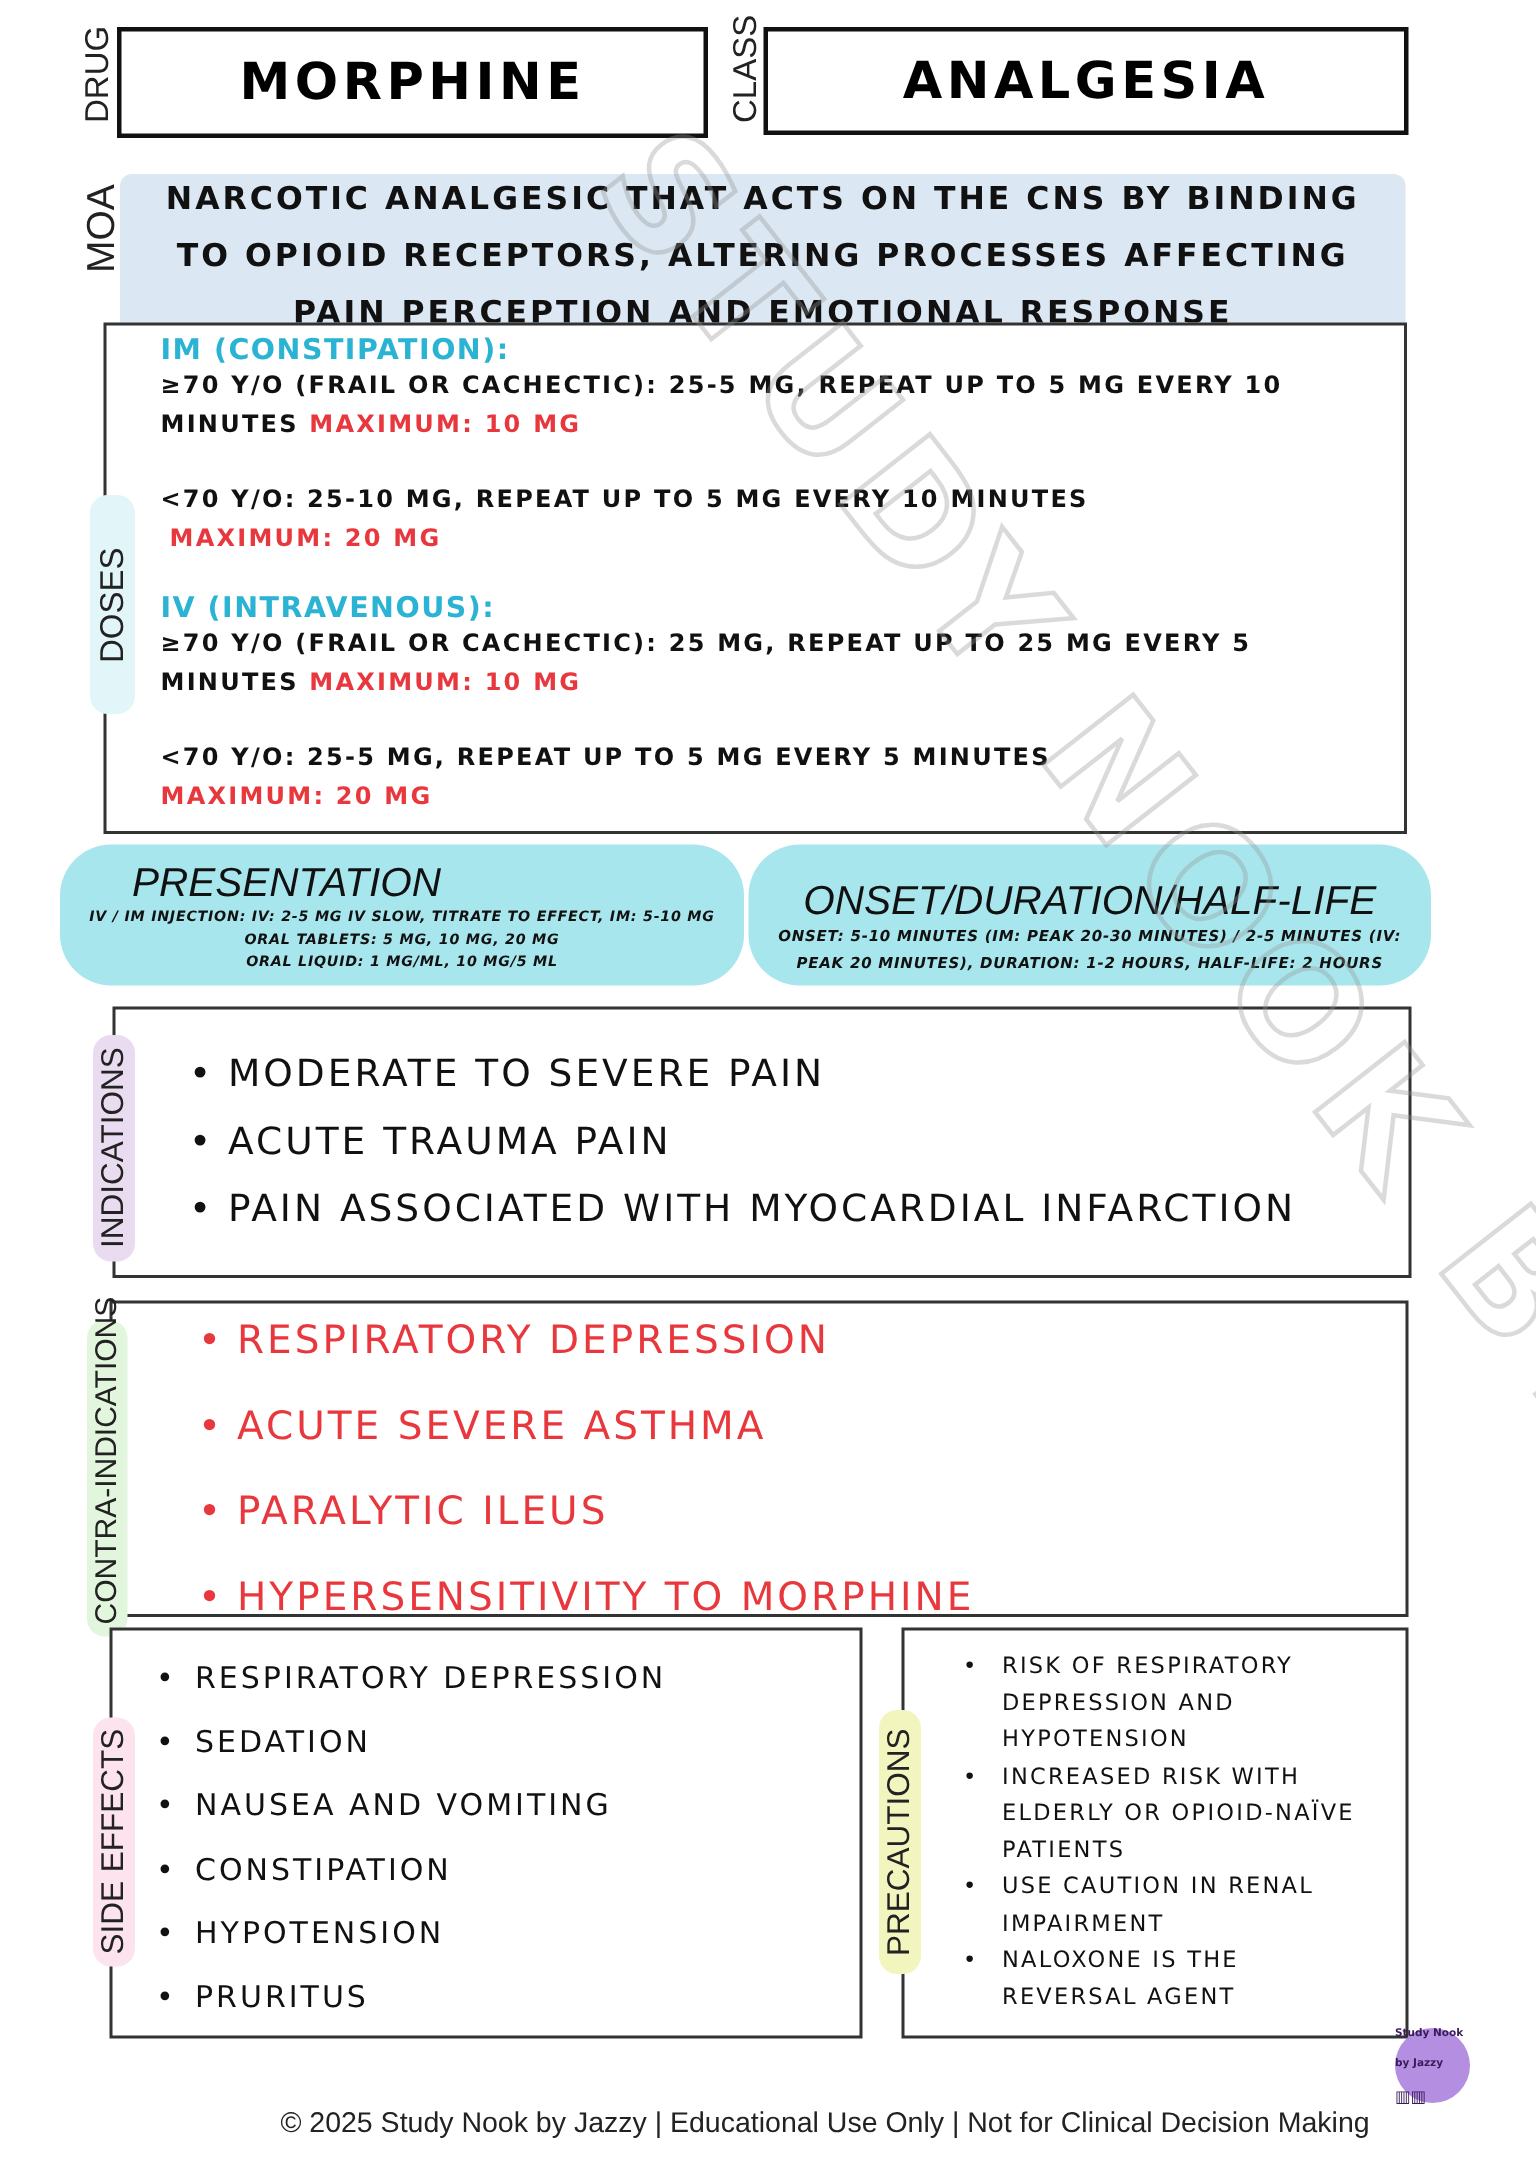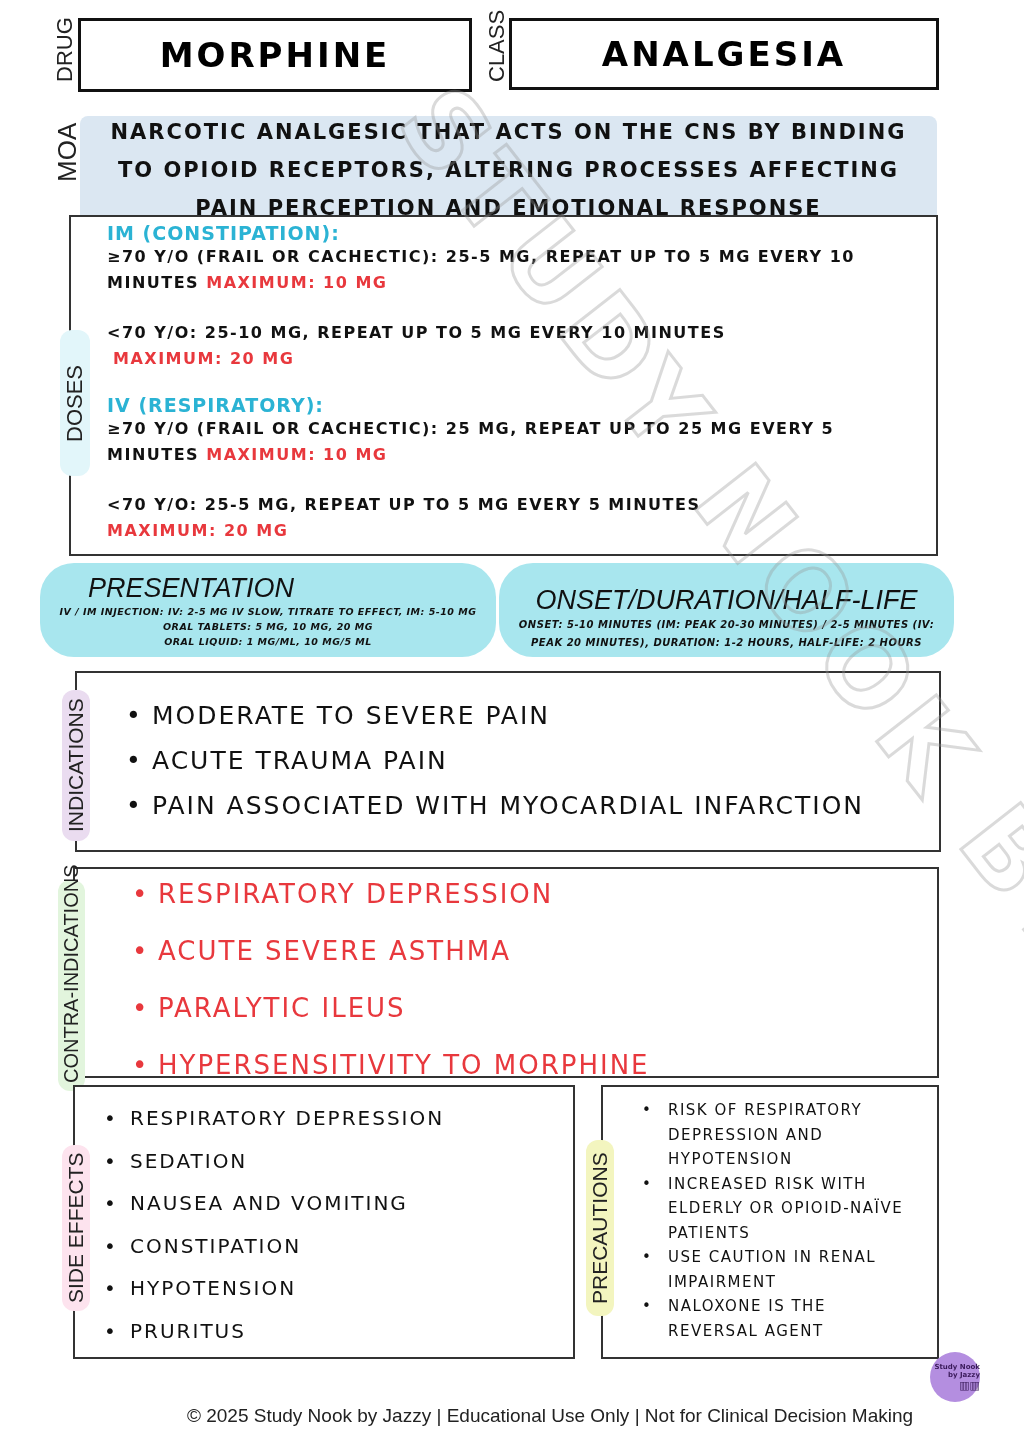--- a/index.html
+++ b/index.html
@@ -19,21 +19,21 @@
   .dose-line { font-size:16px; font-weight:bold; letter-spacing:1.5px; line-height:26px; }
   .red { color:#e8383d; }
   .cap { position:absolute; background:#a8e6ee; border-radius:34px; text-align:center; box-sizing:border-box;font-style:italic; }
   .cap-title { font-family:"Liberation Sans", sans-serif; font-size:27px; color:#111; margin-top:10px; }
   .cap-body { font-size:10.5px; font-weight:bold; line-height:18px; letter-spacing:0.5px; }
   ul.blist { margin:0; padding:0; list-style:none; }
   ul.blist li { position:relative; padding-left:30px; }
   ul.blist li::before { content:"•"; position:absolute; left:4px; }
   .footer { position:absolute; left:0; width:1100px; top:1405px; text-align:center; font-family:"Liberation Sans", sans-serif; font-size:19px; color:#222; }
   .badge { position:absolute; left:930px; top:1352px; width:50px; height:50px; border-radius:50%; background:#b48ee0;
-           display:flex; flex-direction:column; align-items:flex-end; justify-content:center; font-size:7px; color:#3a1a5a; font-weight:bold; line-height:8px; }
+           display:flex; flex-direction:column; align-items:flex-start; justify-content:center; font-size:7px; color:#3a1a5a; font-weight:bold; line-height:8px;gap:12px; }
   .watermark { position:absolute; left:130px; top:640px; transform:rotate(52deg); transform-origin:center; font-size:104px; font-weight:bold;
                color:transparent; -webkit-text-stroke:3px rgba(150,150,150,0.35); letter-spacing:10px; white-space:nowrap; pointer-events:none; }
 </style>
 </head>
 <body>
 
 <div class="vlabel" style="left:52px; top:20px; height:62px;">DRUG</div>
 <div class="title-box" style="left:78px; top:18px; width:394px; height:74px;">
   <span class="title-text hand">MORPHINE</span>
 </div>
@@ -54,21 +54,21 @@
   <div class="dose-line">
     <span>≥70 Y/O (FRAIL OR CACHECTIC): 25-5 MG, REPEAT UP TO 5 MG EVERY 10 MINUTES</span>
     <span class="red">MAXIMUM: 10 MG</span>
   </div>
   <div style="height:24px;"></div>
   <div class="dose-line">
     <span>&lt;70 Y/O: 25-10 MG, REPEAT UP TO 5 MG EVERY 10 MINUTES</span><br>
     <span class="red" style="margin-left:6px;">MAXIMUM: 20 MG</span>
   </div>
   <div style="height:22px;"></div>
-  <div class="dose-head">IV (RESPIRATORY):</div>
+  <div class="dose-head">IV (INTRAVENOUS):</div>
   <div class="dose-line">
     <span>≥70 Y/O (FRAIL OR CACHECTIC): 25 MG, REPEAT UP TO 25 MG EVERY 5 MINUTES</span>
     <span class="red">MAXIMUM: 10 MG</span>
   </div>
   <div style="height:24px;"></div>
   <div class="dose-line">
     <span>&lt;70 Y/O: 25-5 MG, REPEAT UP TO 5 MG EVERY 5 MINUTES</span><br>
     <span class="red">MAXIMUM: 20 MG</span>
   </div>
 </div>

